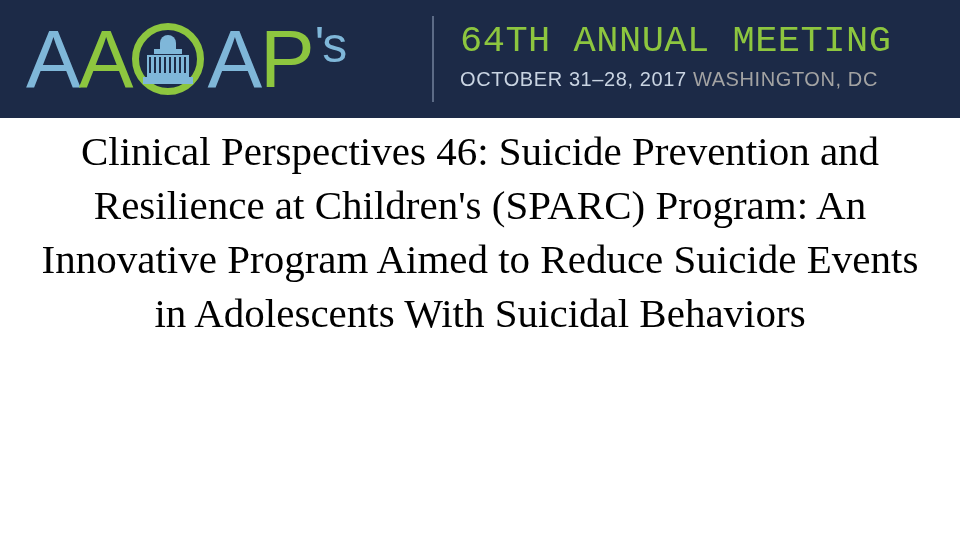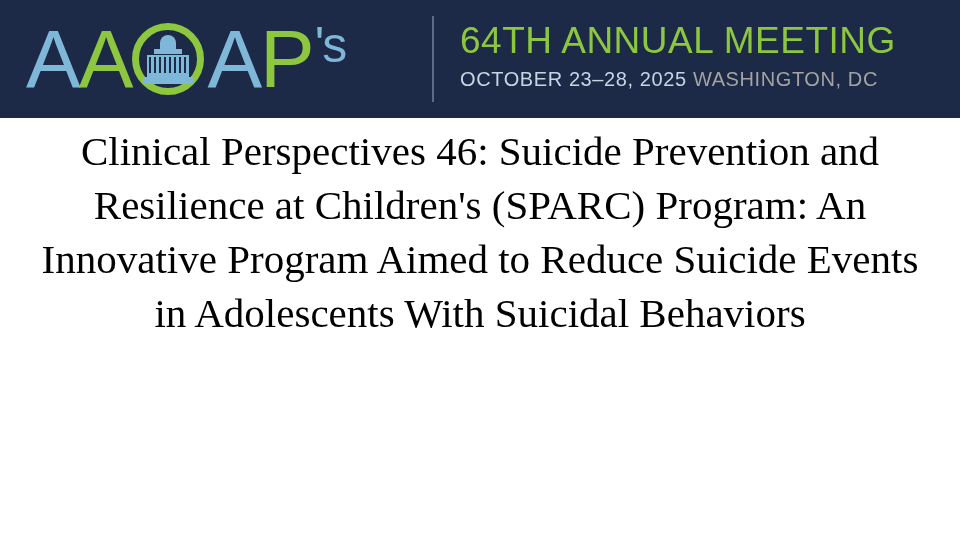--- a/index.html
+++ b/index.html
@@ -136,20 +136,21 @@
     width: 480px;
     text-align: left;
     font-family: "Liberation Sans", sans-serif;
   }
   .meeting-title {
     color: #8dc63f;
     font-size: 37px;
     letter-spacing: 0.5px;
     font-weight: 400;
     white-space: nowrap;
+    font-family: Liberation Mono, monospace;
   }
   .meeting-sub {
     margin-top: 6px;
     color: #c9d4e2;
     font-size: 20px;
     letter-spacing: 0.6px;
     white-space: nowrap;
   }
   .meeting-sub .city {
     color: #a3a3a3;
@@ -200,21 +201,21 @@
         <span class="ltr-p">P</span>
         <span class="apostrophe-s">'s</span>
       </div>
     </div>
 
     <div class="divider"></div>
 
     <div class="meeting-block">
       <div class="meeting-title">64TH ANNUAL MEETING</div>
       <div class="meeting-sub">
-        <span>OCTOBER 23–28, 2025</span>
+        <span>OCTOBER 31–28, 2017</span>
         <span class="city">WASHINGTON, DC</span>
       </div>
     </div>
 
   </div>
 
   <div class="title-area">
     <h1 class="slide-title">Clinical Perspectives 46: Suicide Prevention and Resilience at Children's (SPARC) Program: An Innovative Program Aimed to Reduce Suicide Events in Adolescents With Suicidal Behaviors</h1>
   </div>
 

